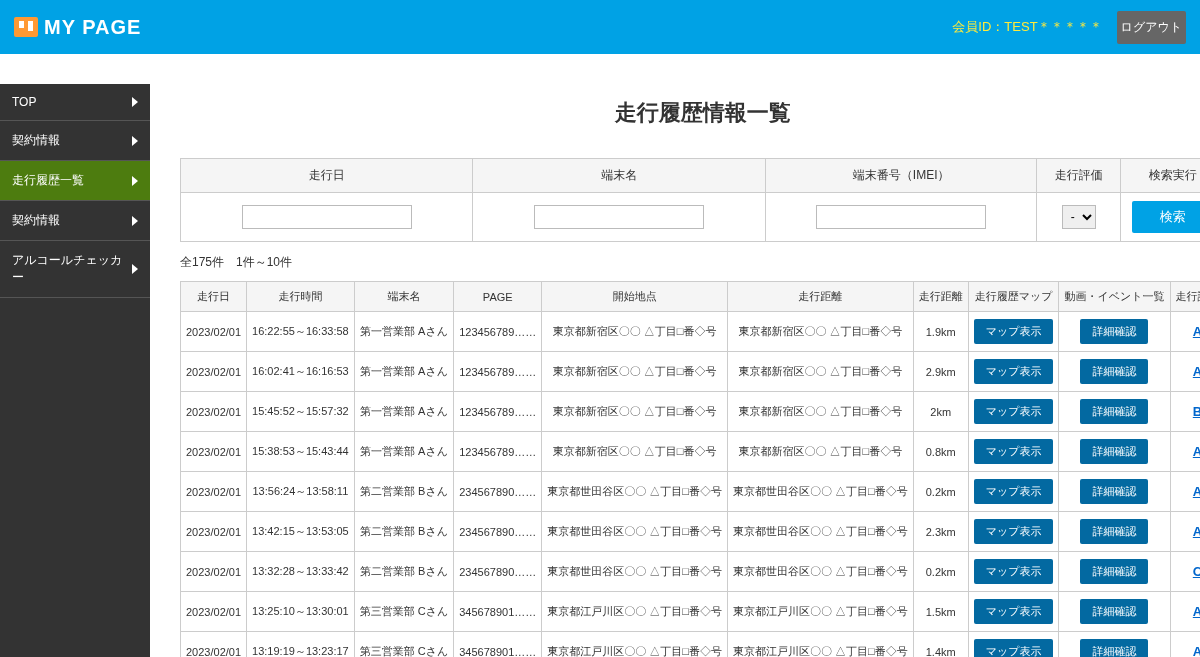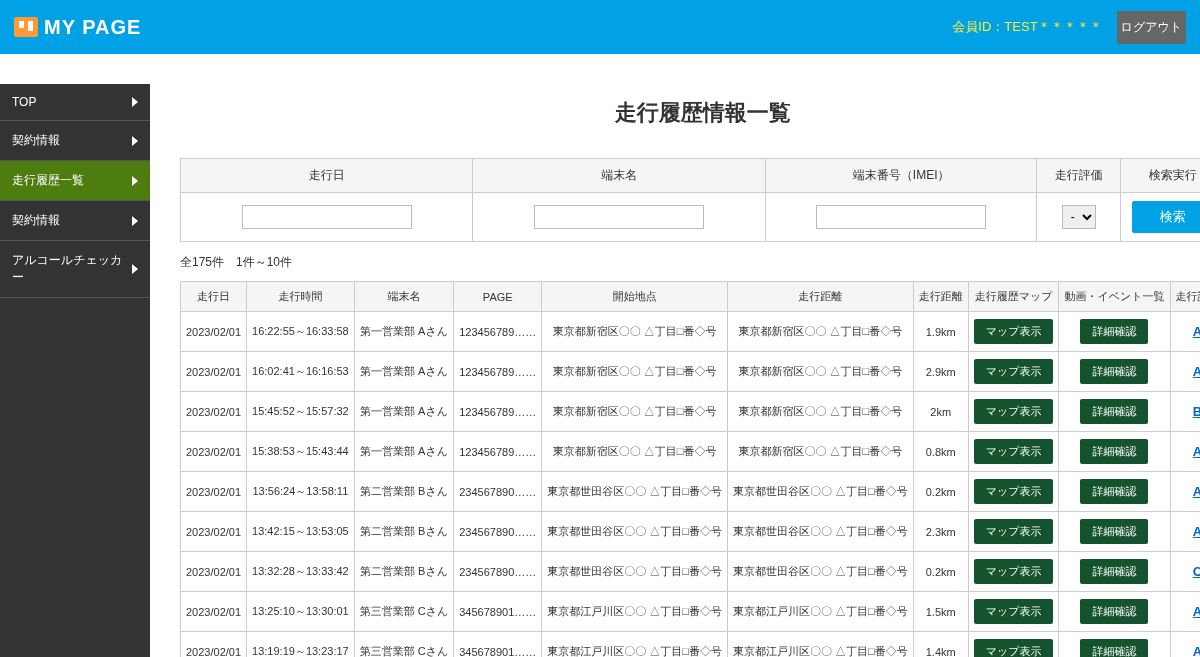--- a/index.html
+++ b/index.html
@@ -126,21 +126,21 @@
 .data-table th, .data-table td {
   border: 1px solid #ccc;
   padding: 7px 5px;
   text-align: center;
   font-size: 11px;
   font-weight: normal;
   white-space: nowrap;
 }
 .data-table th { background: #f5f5f5; }
 .tbl-btn {
-  background: #14532d;
+  background: #0369a1;
   color: #fff;
   border: none;
   padding: 5px 12px;
   font-size: 11px;
   cursor: pointer;
   border-radius: 2px;
 }
 .rating-link {
   color: #0066cc;
   text-decoration: underline;

